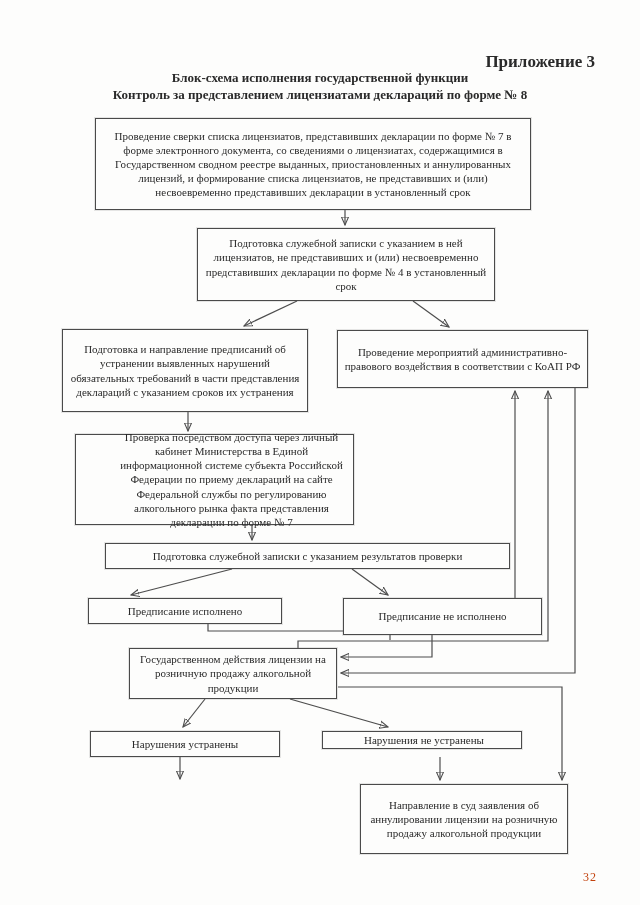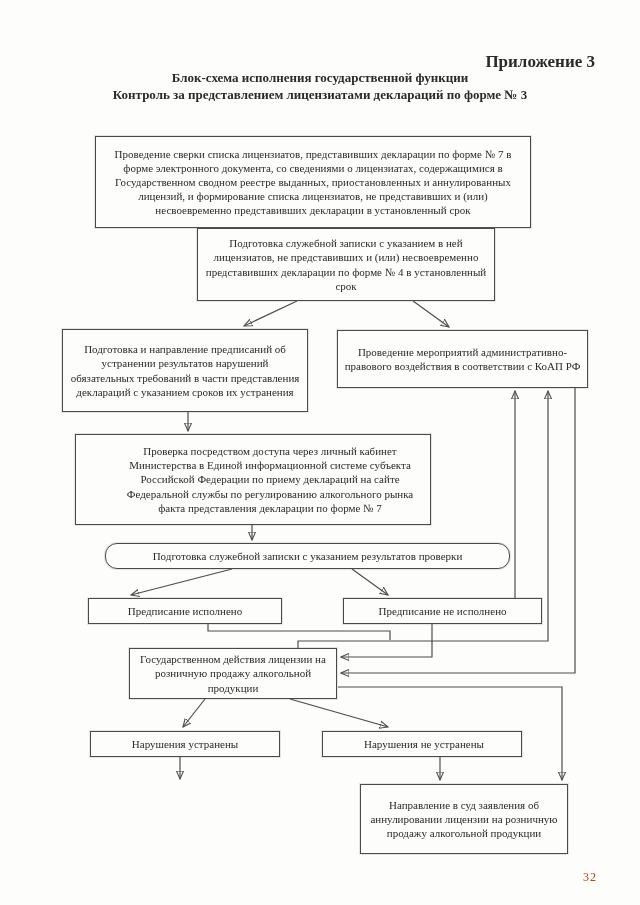--- a/index.html
+++ b/index.html
@@ -13,46 +13,46 @@
     font-weight:bold;font-size:17px;
   }
   .hdr-title1{position:absolute;top:70px;left:0;width:640px;text-align:center;font-weight:bold;font-size:13px;}
   .hdr-title2{position:absolute;top:87px;left:0;width:640px;text-align:center;font-weight:bold;font-size:13px;}
   .node{
     position:absolute;border:1px solid #4a4a4a;background:#fdfdfc;
     display:flex;align-items:center;justify-content:center;text-align:center;
     font-size:11px;line-height:1.28;padding:2px 6px;box-sizing:border-box;
     box-shadow:0 0 0 1px rgba(120,120,120,.18);
   }
-  .n-verification{left:95px;top:136px;width:436px;height:92px;}
+  .n-verification{left:95px;top:118px;width:436px;height:92px;}
   .n-memo{left:197px;top:228px;width:298px;height:73px;}
   .n-prescriptions{left:62px;top:329px;width:246px;height:83px;}
   .n-koap{left:337px;top:330px;width:251px;height:58px;}
-  .n-check{left:75px;top:434px;width:356px;height:91px;padding-left:40px;}
-  .n-memo-results{left:105px;top:543px;width:405px;height:26px;border-radius:12px;}
+  .n-check{left:75px;top:434px;width:279px;height:91px;padding-left:40px;}
+  .n-memo-results{left:105px;top:543px;width:405px;height:26px;}
   .n-fulfilled{left:88px;top:598px;width:194px;height:26px;}
-  .n-not-fulfilled{left:343px;top:598px;width:199px;height:26px;}
+  .n-not-fulfilled{left:343px;top:598px;width:199px;height:37px;}
   .n-suspension{left:129px;top:648px;width:208px;height:51px;}
   .n-viol-fixed{left:90px;top:731px;width:190px;height:26px;}
-  .n-viol-not-fixed{left:322px;top:731px;width:200px;height:26px;padding-left:10px;}
+  .n-viol-not-fixed{left:322px;top:731px;width:200px;height:18px;padding-left:10px;}
   .n-renewal{left:112px;top:783px;width:206px;height:61px;}
   .n-court{left:360px;top:784px;width:208px;height:70px;}
   .connectors{position:absolute;left:0;top:0;width:640px;height:905px;}
   .connectors path{fill:none;stroke:#4d4d4d;stroke-width:1.2;}
   .page-number{position:absolute;left:570px;top:870px;width:40px;text-align:center;
     font-size:12px;color:#c2410c;letter-spacing:1px;}
 </style>
 </head>
 <body>
 
 <div class="page">
 
   <div class="hdr-appendix">Приложение 3</div>
   <div class="hdr-title1">Блок-схема исполнения государственной функции</div>
-  <div class="hdr-title2">Контроль за представлением лицензиатами деклараций по форме № 3</div>
+  <div class="hdr-title2">Контроль за представлением лицензиатами деклараций по форме № 8</div>
 
   <svg class="connectors" viewBox="0 0 640 905" xmlns="http://www.w3.org/2000/svg">
     <defs>
       <marker id="arr" viewBox="0 0 10 10" refX="9" refY="5" markerWidth="7.5" markerHeight="7.5" orient="auto-start-reverse">
         <path d="M0,1 L9,5 L0,9 z" fill="#4d4d4d" stroke="none"></path>
       </marker>
     </defs>
     <path d="M345,210 L345,225" marker-end="url(#arr)"></path>
     <path d="M297,301 L244,326" marker-end="url(#arr)"></path>
     <path d="M413,301 L449,327" marker-end="url(#arr)"></path>
@@ -67,21 +67,21 @@
     <path d="M575,388 L575,673 L341,673" marker-end="url(#arr)"></path>
     <path d="M338,687 L562,687 L562,780" marker-end="url(#arr)"></path>
     <path d="M205,699 L183,727" marker-end="url(#arr)"></path>
     <path d="M290,699 L388,727" marker-end="url(#arr)"></path>
     <path d="M180,757 L180,779" marker-end="url(#arr)"></path>
     <path d="M440,757 L440,780" marker-end="url(#arr)"></path>
   </svg>
 
   <div class="node n-verification">Проведение сверки списка лицензиатов, представивших декларации по форме № 7 в форме электронного документа, со сведениями о лицензиатах, содержащимися в Государственном сводном реестре выданных, приостановленных и аннулированных лицензий, и формирование списка лицензиатов, не представивших и (или) несвоевременно представивших декларации в установленный срок</div>
   <div class="node n-memo">Подготовка служебной записки с указанием в ней лицензиатов, не представивших и (или) несвоевременно представивших декларации по форме № 4 в установленный срок</div>
-  <div class="node n-prescriptions">Подготовка и направление предписаний об устранении результатов нарушений обязательных требований в части представления деклараций с указанием сроков их устранения</div>
+  <div class="node n-prescriptions">Подготовка и направление предписаний об устранении выявленных нарушений обязательных требований в части представления деклараций с указанием сроков их устранения</div>
   <div class="node n-koap">Проведение мероприятий административно-правового воздействия в соответствии с КоАП РФ</div>
   <div class="node n-check">Проверка посредством доступа через личный кабинет Министерства в Единой информационной системе субъекта Российской Федерации по приему деклараций на сайте Федеральной службы по регулированию алкогольного рынка факта представления декларации по форме № 7</div>
   <div class="node n-memo-results">Подготовка служебной записки с указанием результатов проверки</div>
   <div class="node n-fulfilled">Предписание исполнено</div>
   <div class="node n-not-fulfilled">Предписание не исполнено</div>
   <div class="node n-suspension">Государственном действия лицензии на розничную продажу алкогольной продукции</div>
   <div class="node n-viol-fixed">Нарушения устранены</div>
   <div class="node n-viol-not-fixed">Нарушения не устранены</div>
   <div class="node n-court">Направление в суд заявления об аннулировании лицензии на розничную продажу алкогольной продукции</div>
 

